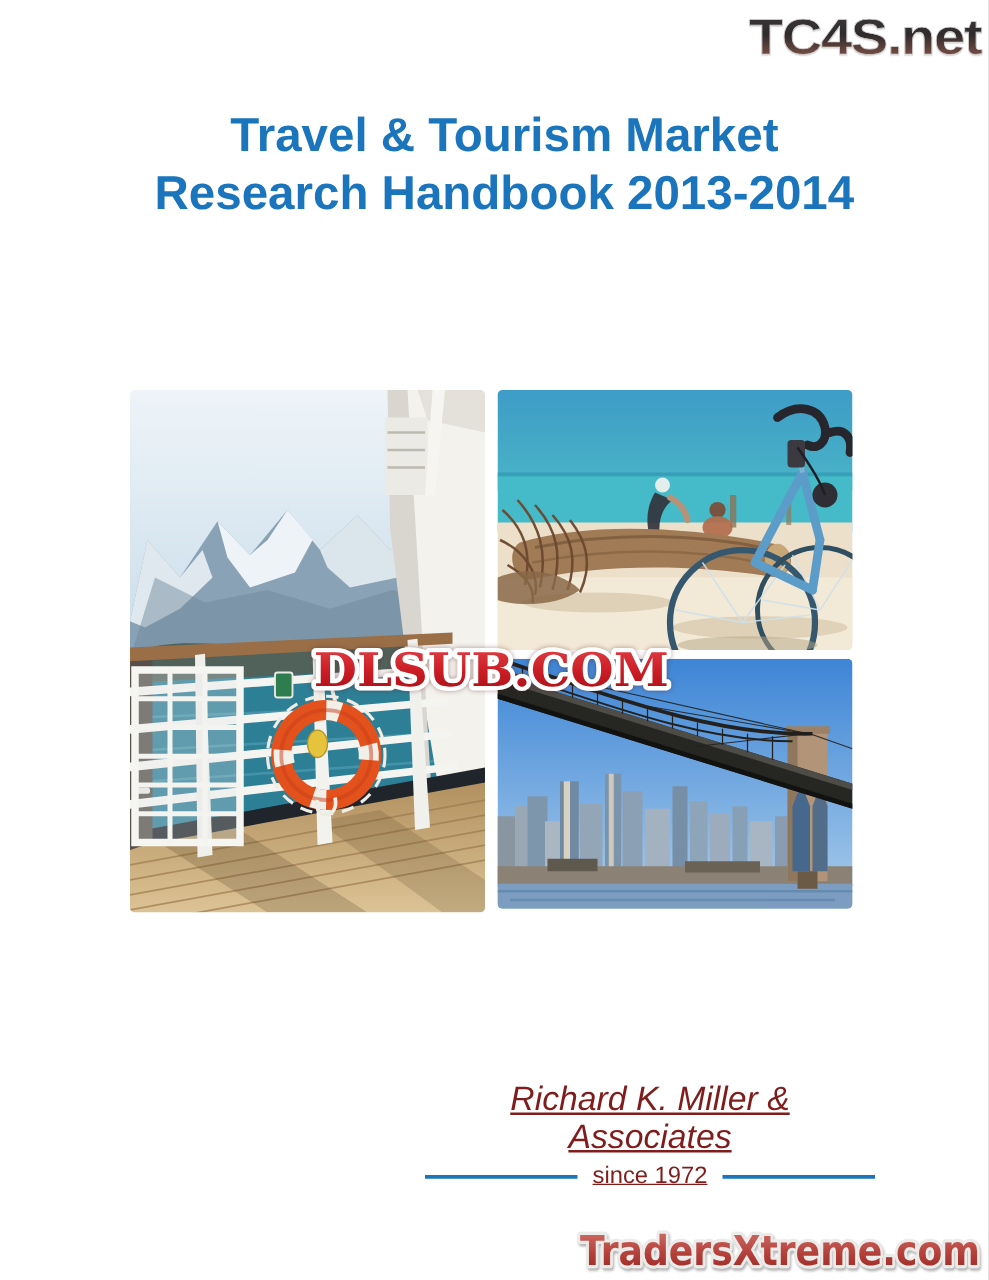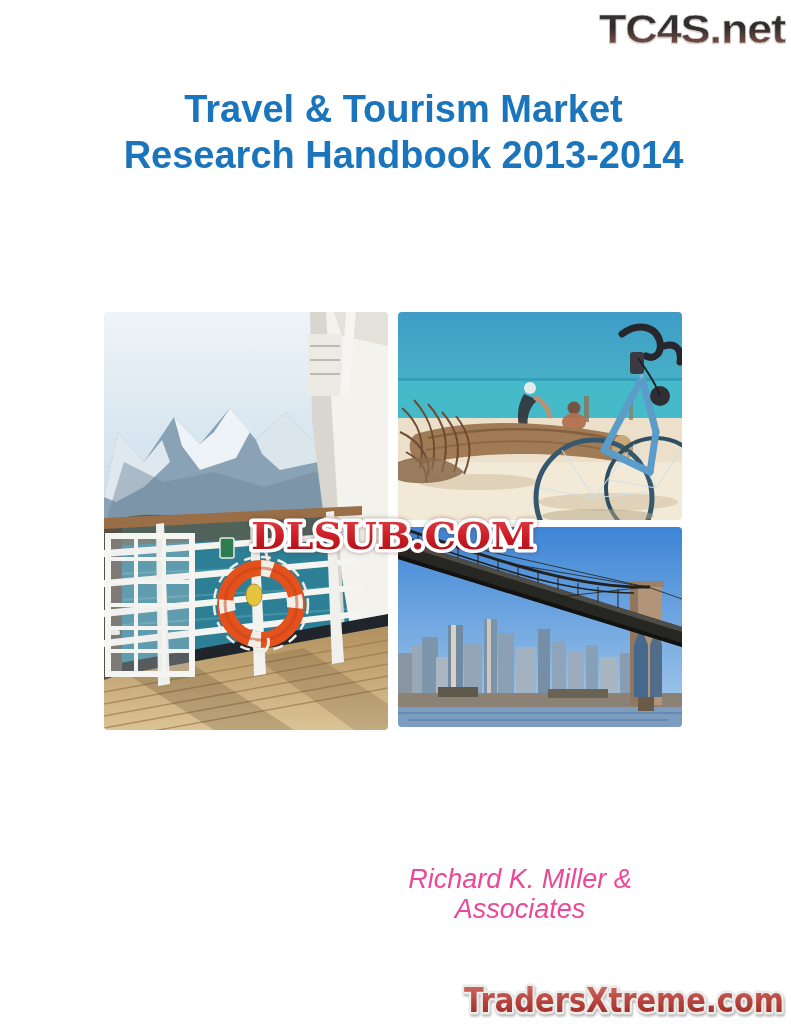--- a/index.html
+++ b/index.html
@@ -329,22 +329,27 @@
             <stop offset="0" stop-color="#e4454b"></stop>
             <stop offset="0.5" stop-color="#cc1e26"></stop>
             <stop offset="1" stop-color="#a30d13"></stop>
           </linearGradient>
         </defs>
         <text x="150" y="41" text-anchor="middle" font-family="DejaVu Serif, serif" font-size="37" font-weight="bold" textLength="284" lengthAdjust="spacingAndGlyphs" stroke="#ffffff" stroke-width="7" paint-order="stroke" stroke-linejoin="round" fill="url(#redgrad)">DLSUB.COM</text>
       </svg>
     </div>
   </div>
 
-  <div class="publisher" style="color:#ec4899;">
+  <div class="publisher" style="color:#7f1d1d;text-decoration:underline;">
     <div class="publisher-name">Richard K. Miller &amp; Associates</div>
+    <div class="since-row">
+      <span class="since-rule" style="background:#1b75bc;"></span>
+      <span class="since-text">since 1972</span>
+      <span class="since-rule" style="background:#1b75bc;"></span>
+    </div>
   </div>
 
   <div class="tradersx">
     <svg width="345" height="48" viewBox="0 0 345 48">
       <defs>
         <linearGradient id="txgrad" x1="0" y1="0" x2="0" y2="1">
           <stop offset="0" stop-color="#d4736d"></stop>
           <stop offset="0.55" stop-color="#b5413b"></stop>
           <stop offset="1" stop-color="#962520"></stop>
         </linearGradient>

